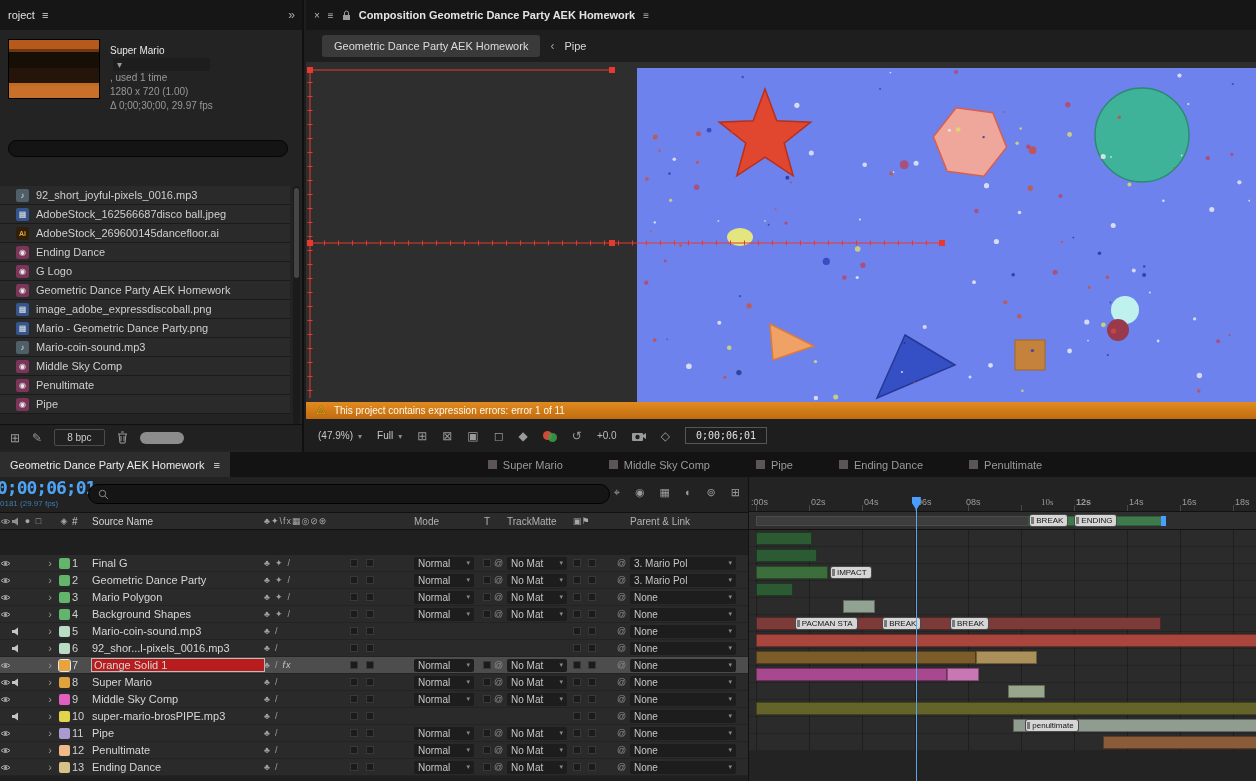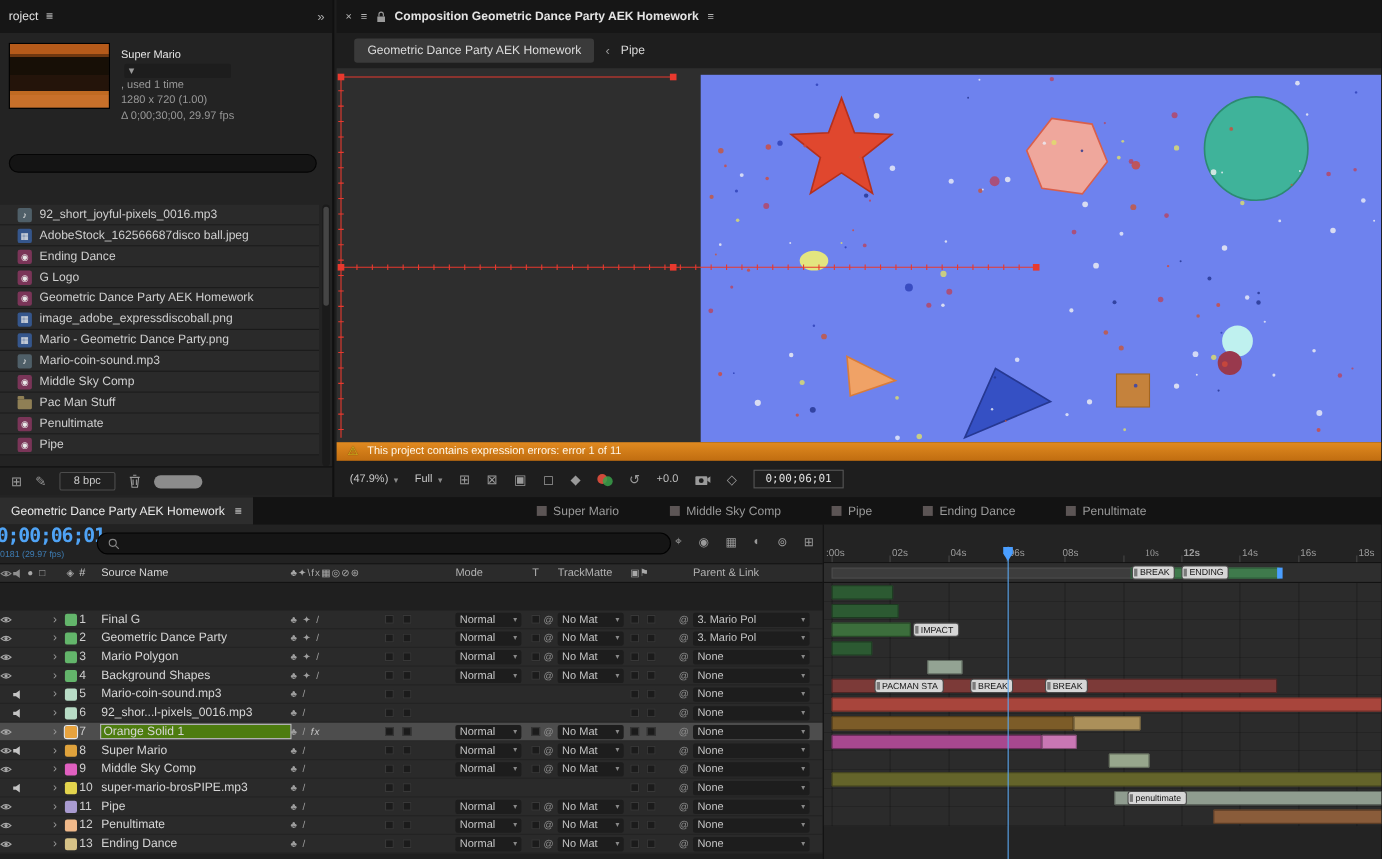--- a/index.html
+++ b/index.html
@@ -77,21 +77,21 @@
 .t-icons{position:absolute;right:8px;top:9px;display:flex;gap:15px;color:#9a9a9a;font-size:11px}
 .t-header{height:18px;background:#2b2b2b;border-top:1px solid #121212;border-bottom:1px solid #121212;display:flex;align-items:center;color:#b2b2b2}
 .c-av{width:44px;display:flex;flex:none}
 .avslot{width:11px;height:11px;display:flex;align-items:center;justify-content:center;flex:none;overflow:hidden}
 .c-arrow{width:12px;flex:none;color:#9a9a9a;text-align:center}
 .c-chipw{width:16px;flex:none;display:flex;justify-content:center}
 .lchip{width:11px;height:11px;border-radius:2px}
 .lchip.sel{outline:1px solid #e8e8e8}
 .c-num{width:20px;flex:none;color:#cfcfcf}
 .c-name{width:172px;flex:none;white-space:nowrap;overflow:hidden;color:#d6d6d6}
-.c-name.namesel{outline:1px solid #bcbcbc;background:#4d7c0f;padding-left:2px}
+.c-name.namesel{outline:1px solid #bcbcbc;background:#b91c1c;padding-left:2px}
 .c-sw{width:78px;flex:none;display:flex;gap:4px;color:#9f9f9f;font-size:9px;letter-spacing:1px}
 .c-sw .fx{font-style:italic;color:#c8c8c8}
 .c-bx1{width:72px;flex:none;display:flex;gap:8px;padding-left:8px}
 .bx{width:8px;height:8px;background:#1b1b1b;border:1px solid #383838;flex:none}
 .c-mode{width:66px;flex:none;padding-right:6px}
 .c-t{width:14px;flex:none;display:flex;justify-content:center}
 .c-ml,.c-pl{width:13px;flex:none;color:#8f8f8f;font-size:9px}
 .c-matte{width:66px;flex:none;padding-right:6px}
 .c-bx2{width:44px;flex:none;display:flex;gap:7px}
 .c-parent{width:112px;flex:none;padding-right:6px}
@@ -147,20 +147,24 @@
     <div class="p-list">
         <div class="pp-row">
           <span class="pp-ic t-audio">♪</span>
           <span class="pp-lb">92_short_joyful-pixels_0016.mp3</span>
         </div>
         <div class="pp-row">
           <span class="pp-ic t-image">▦</span>
           <span class="pp-lb">AdobeStock_162566687disco ball.jpeg</span>
         </div>
         <div class="pp-row">
+          <span class="pp-ic t-ai">Ai</span>
+          <span class="pp-lb">AdobeStock_269600145dancefloor.ai</span>
+        </div>
+        <div class="pp-row">
           <span class="pp-ic t-comp">◉</span>
           <span class="pp-lb">Ending Dance</span>
         </div>
         <div class="pp-row">
           <span class="pp-ic t-comp">◉</span>
           <span class="pp-lb">G Logo</span>
         </div>
         <div class="pp-row">
           <span class="pp-ic t-comp">◉</span>
           <span class="pp-lb">Geometric Dance Party AEK Homework</span>
@@ -173,24 +177,20 @@
           <span class="pp-ic t-image">▦</span>
           <span class="pp-lb">Mario - Geometric Dance Party.png</span>
         </div>
         <div class="pp-row">
           <span class="pp-ic t-audio">♪</span>
           <span class="pp-lb">Mario-coin-sound.mp3</span>
         </div>
         <div class="pp-row">
           <span class="pp-ic t-comp">◉</span>
           <span class="pp-lb">Middle Sky Comp</span>
-        </div>
-        <div class="pp-row">
-          <span class="pp-ic t-folder"></span>
-          <span class="pp-lb">Pac Man Stuff</span>
         </div>
         <div class="pp-row">
           <span class="pp-ic t-comp">◉</span>
           <span class="pp-lb">Penultimate</span>
         </div>
         <div class="pp-row">
           <span class="pp-ic t-comp">◉</span>
           <span class="pp-lb">Pipe</span>
         </div>
       </div>

